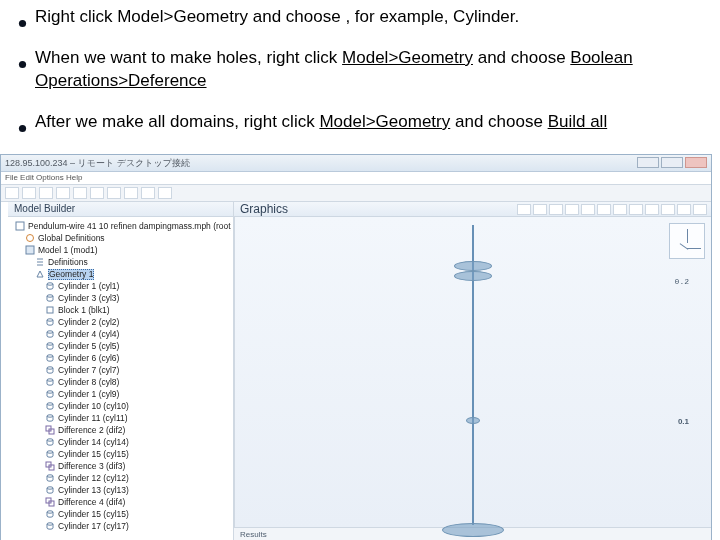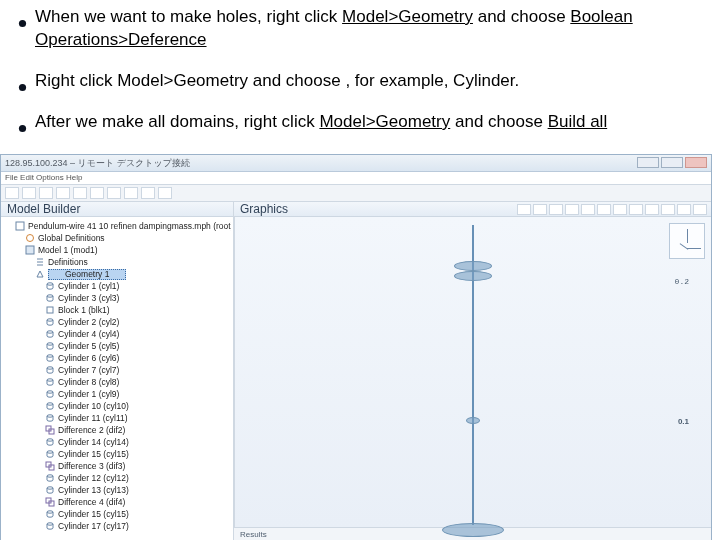--- a/index.html
+++ b/index.html
@@ -107,23 +107,24 @@
     background: #fff;
     border-right: 1px solid #cfd8e2;
     display: flex;
     flex-direction: column;
   }
   .panel-hdr {
     height: 14px;
     background: linear-gradient(#f2f6fb,#e4ecf5);
     border-bottom: 1px solid #cdd7e2;
     padding-left: 6px;
-    font-size: 12px;
+    font-size: 10px;
     line-height: 14px;
     color: #324358;
+    margin-left: 7px;
   }
   .tree {
     padding: 3px 2px 2px 4px;
     font-size: 8.5px;
     line-height: 12px;
     color: #222;
     overflow: hidden;
   }
   .tree .row {
     display: flex;
@@ -137,21 +138,21 @@
     flex: 0 0 auto;
   }
   .tree .row .lbl { overflow: hidden; text-overflow: clip; }
   .ind1 { padding-left: 10px; }
   .ind2 { padding-left: 20px; }
   .ind3 { padding-left: 30px; }
   .ind4 { padding-left: 40px; }
   .tree .sel .lbl {
     background: #b9d4f1;
     border: 1px dotted #3a6ca5;
-    padding: 0 16px;
+    padding: 0 0;
     line-height: 9px;
   }
   .viewer {
     flex: 1 1 auto;
     display: flex;
     flex-direction: column;
   }
   .view-hdr {
     height: 14px;
     background: linear-gradient(#f2f6fb,#e4ecf5);
@@ -226,31 +227,31 @@
 
 <div class="slide">
 
   <div class="bullets">
     <div class="bullet">
       <span class="dot">
         <svg viewBox="0 0 10 10" width="9" height="9">
             <circle cx="5" cy="5" r="4" fill="#0b1220"></circle>
           </svg>
       </span>
-      <span class="txt">
-        <span>When we want to make holes, right click </span><span class="u">Model&gt;Geometry</span><span> and choose </span><span class="u">Boolean Operations&gt;Deference</span>
-      </span>
+      <span class="txt">Right click Model&gt;Geometry and choose , for example,  Cylinder.</span>
     </div>
     <div class="bullet">
       <span class="dot">
         <svg viewBox="0 0 10 10" width="9" height="9">
             <circle cx="5" cy="5" r="4" fill="#0b1220"></circle>
           </svg>
       </span>
-      <span class="txt">Right click Model&gt;Geometry and choose , for example,  Cylinder.</span>
+      <span class="txt">
+        <span>When we want to make holes, right click </span><span class="u">Model&gt;Geometry</span><span> and choose </span><span class="u">Boolean Operations&gt;Deference</span>
+      </span>
     </div>
     <div class="bullet">
       <span class="dot">
         <svg viewBox="0 0 10 10" width="9" height="9">
             <circle cx="5" cy="5" r="4" fill="#0b1220"></circle>
           </svg>
       </span>
       <span class="txt">
         <span>After we make all domains, right click </span><span class="u">Model&gt;Geometry</span><span> and choose </span><span class="u">Build all</span>
       </span>

